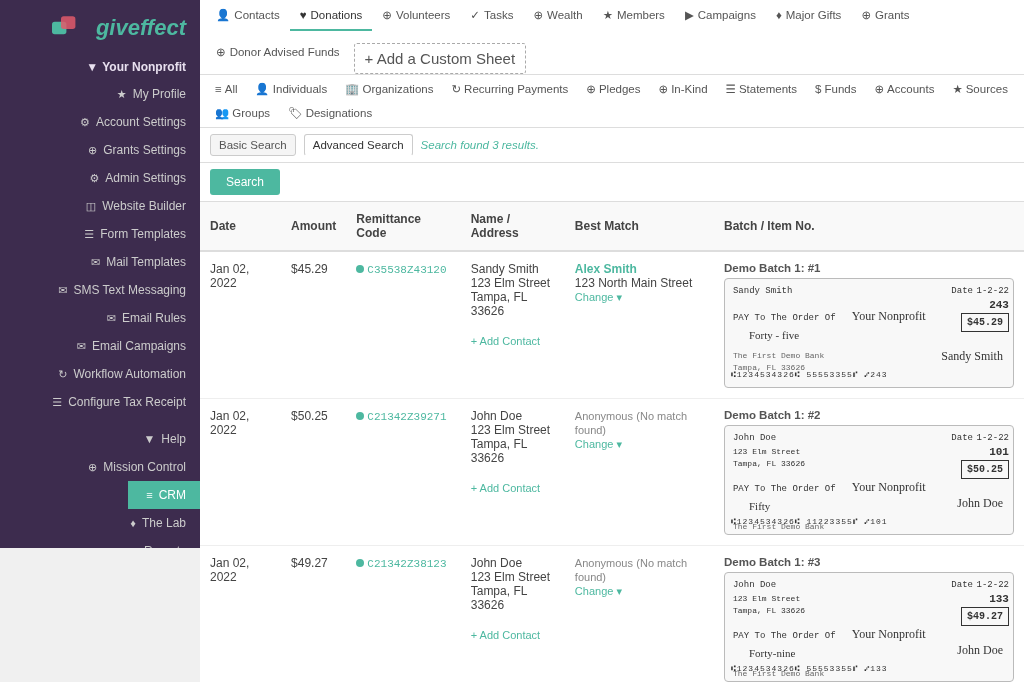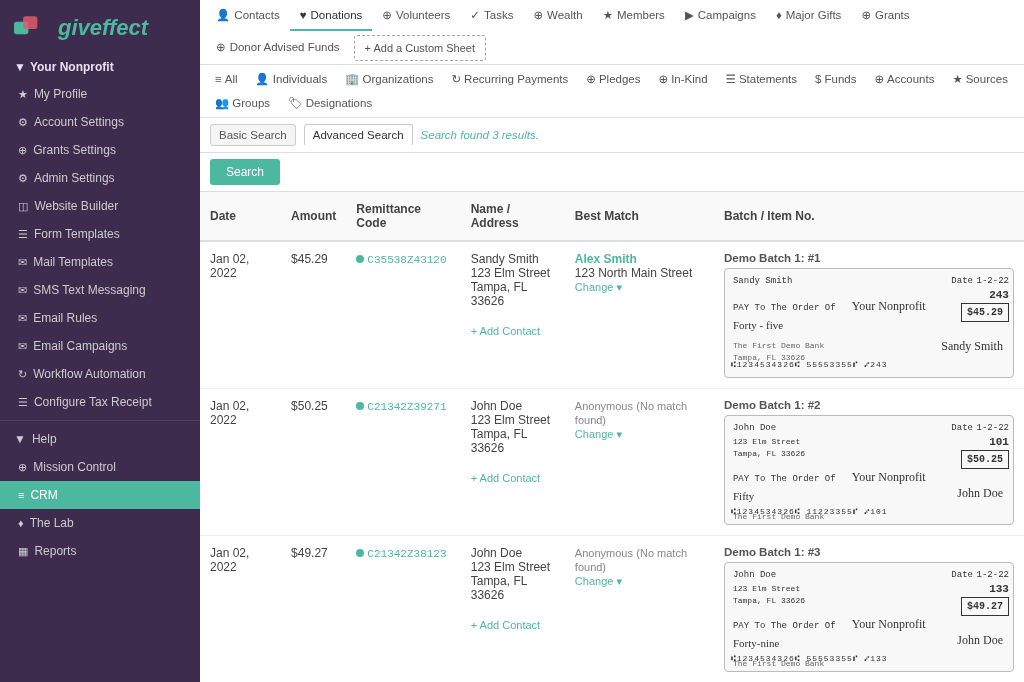--- a/index.html
+++ b/index.html
@@ -6,22 +6,23 @@
     body { font-family: Arial, sans-serif; font-size: 12px; display: flex; height: 682px; overflow: hidden; background: #f0f0f0; }
 
     
     #sidebar {
       width: 200px;
       min-width: 200px;
       background: #3d2c4e;
       color: #ccc;
       display: flex;
       flex-direction: column;
-      height: 682px;
+      height: 548px;
       overflow-y: auto;
+      align-items: flex-end;
     }
     #logo-area {
       padding: 14px 14px 10px 14px;
       display: flex;
       align-items: center;
       gap: 8px;
     }
     #logo-icon {
       width: 36px;
       height: 28px;
@@ -90,26 +91,27 @@
       cursor: pointer;
       display: flex;
       align-items: center;
       gap: 4px;
       border-bottom: 2px solid transparent;
       white-space: nowrap;
     }
     .nav-tab.active { border-bottom: 2px solid #4db8a0; color: #333; }
     .nav-tab-add {
       padding: 6px 10px;
-      font-size: 11px;
+      font-size: 15px;
       color: #555;
       cursor: pointer;
       border: 1px dashed #aaa;
       margin-left: 4px;
       border-radius: 3px;
+      margin-top: 11px;
     }
 
     
     #sub-nav {
       background: #fff;
       border-bottom: 1px solid #ddd;
       display: flex;
       align-items: center;
       flex-wrap: wrap;
       padding: 2px 6px;
@@ -228,21 +230,21 @@
       font-family: 'Courier New', monospace;
     }
     .check-img .check-inner {
       padding: 6px 8px;
       font-size: 9px;
       color: #333;
       line-height: 1.5;
     }
     .check-img .check-name-top { font-size: 9px; }
     .check-img .pay-line { font-size: 9px; margin-top: 2px; }
-    .check-img .written-amt { font-family: 'Brush Script MT', cursive; font-size: 11px; color: #333; margin-top: 2px; }
+    .check-img .written-amt { font-family: 'Brush Script MT', cursive; font-size: 11px; color: #333; margin-top: 2px; margin-left: 16px; }
     .check-img .bank-line { font-size: 8px; color: #666; margin-top: 6px; }
     .check-img .micr { font-family: 'Courier New', monospace; font-size: 8px; color: #333; position: absolute; bottom: 6px; left: 6px; letter-spacing: 1px; }
     .batch-label { font-size: 11.5px; color: #555; margin-bottom: 4px; font-weight: bold; }
   </style>
 </head>
 <body>
 
 <div id="sidebar">
   <div id="logo-area">
     <svg id="logo-icon" viewBox="0 0 40 30">

